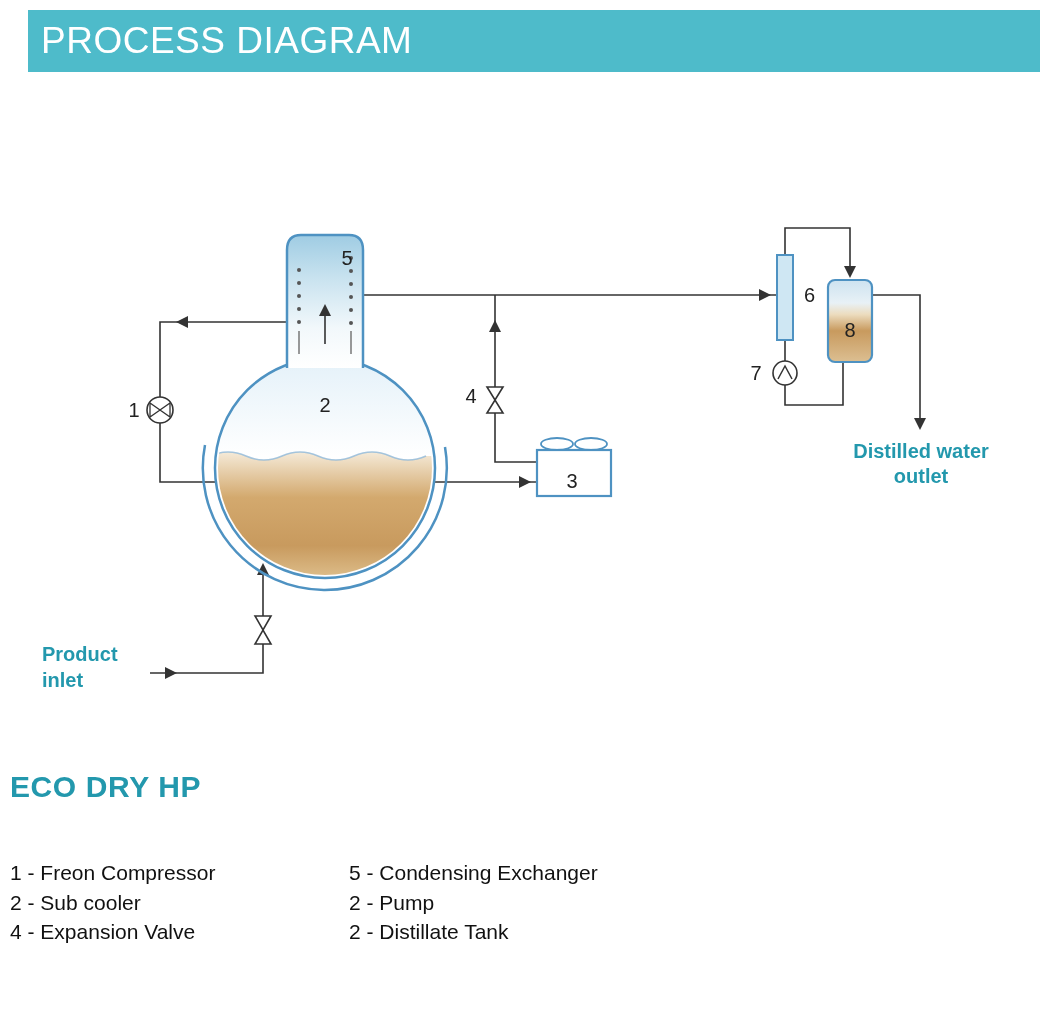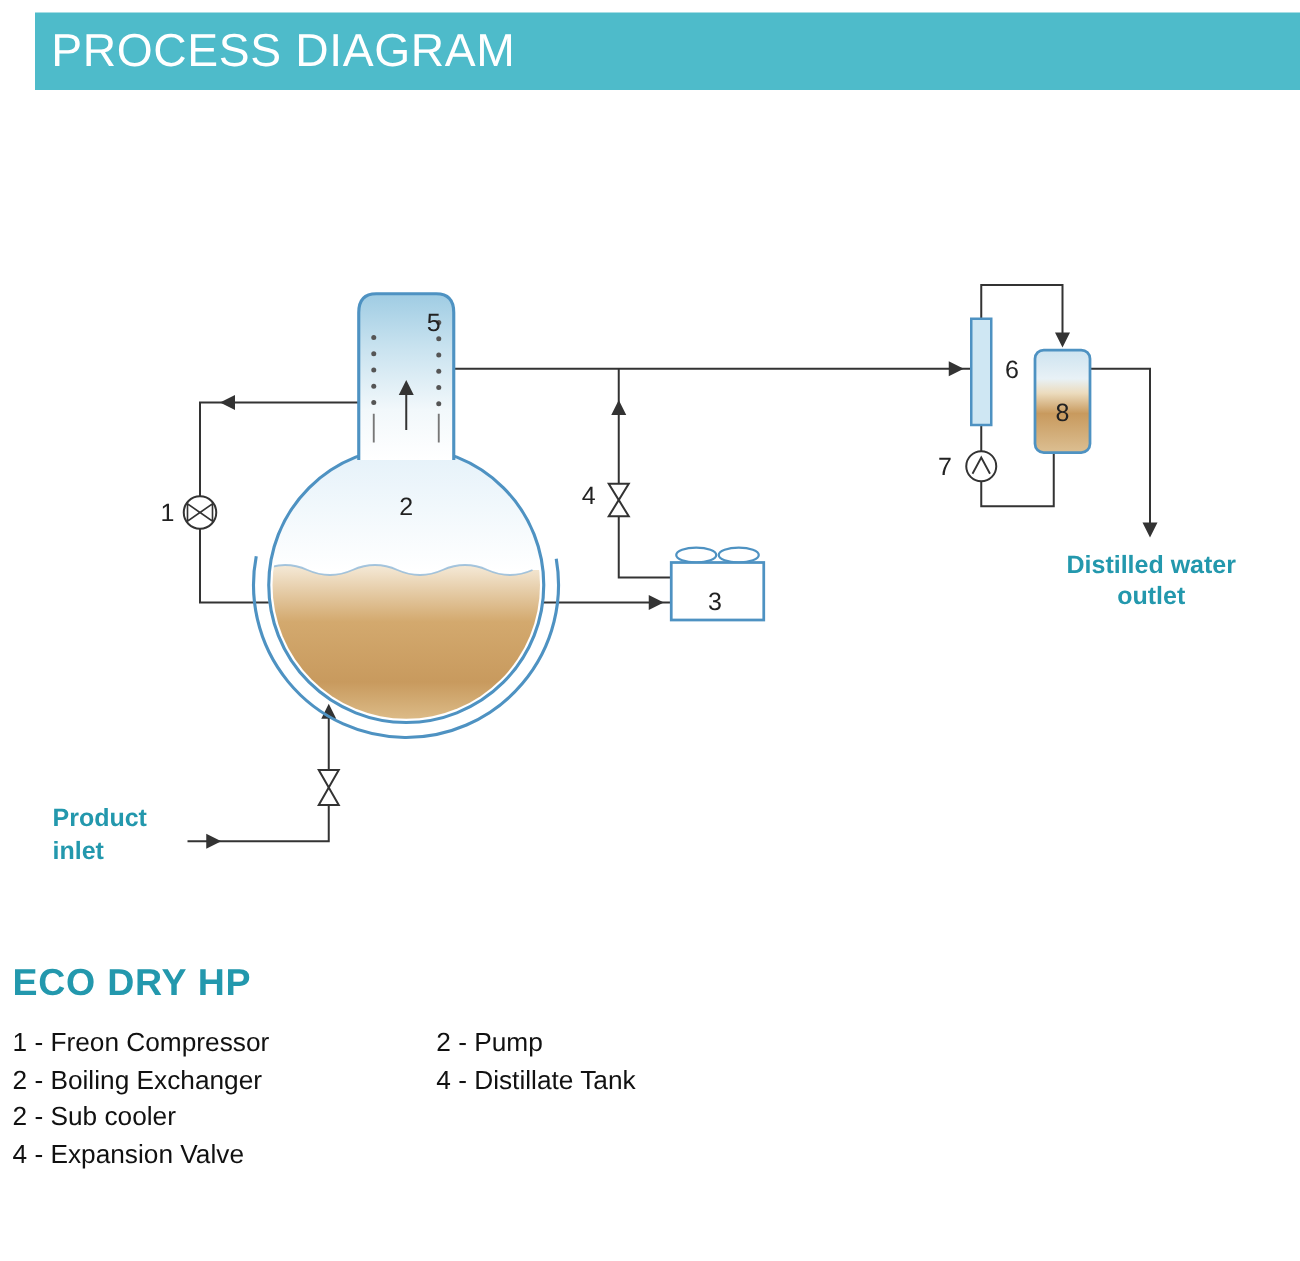--- a/index.html
+++ b/index.html
@@ -18,21 +18,21 @@
   .header-bar .title{
     color:#ffffff;font-size:37px;font-weight:400;letter-spacing:.5px;
     padding-left:13px;white-space:nowrap;text-align:center;
   }
   .diagram-svg{position:absolute;left:0;top:110px;}
   .legend-title{
     position:absolute;left:10px;top:770px;
     color:#2398ad;font-size:30px;font-weight:700;letter-spacing:.6px;
   }
   .legend-col{
-    position:absolute;top:820px;
+    position:absolute;top:858px;
     font-size:21px;color:#111111;line-height:29.5px;
   }
   .legend-col.left{left:10px;}
   .legend-col.right{left:349px;}
   .legend-col div{white-space:nowrap;}
   svg text{font-family:"Liberation Sans", sans-serif;}
   .num{font-size:20px;fill:#222222;}
   .teal-label{font-size:20px;font-weight:700;fill:#2398ad;}
 </style>
 </head>
@@ -194,23 +194,23 @@
       <text class="teal-label" x="42" y="577" text-anchor="start">inlet</text>
       <text class="teal-label" x="921" y="348" text-anchor="middle">Distilled water</text>
       <text class="teal-label" x="921" y="373" text-anchor="middle">outlet</text>
     </g>
   </svg>
 
   <div class="legend-title">ECO DRY HP</div>
 
   <div class="legend-col left">
     <div>1 - Freon Compressor</div>
-    <div>2 - Boiling Exchanger</div>
     <div>2 - Sub cooler</div>
     <div>4 - Expansion Valve</div>
   </div>
 
   <div class="legend-col right">
+    <div>5 - Condensing Exchanger</div>
     <div>2 - Pump</div>
-    <div>4 - Distillate Tank</div>
+    <div>2 - Distillate Tank</div>
   </div>
 
 </div>
 
 </body></html>

